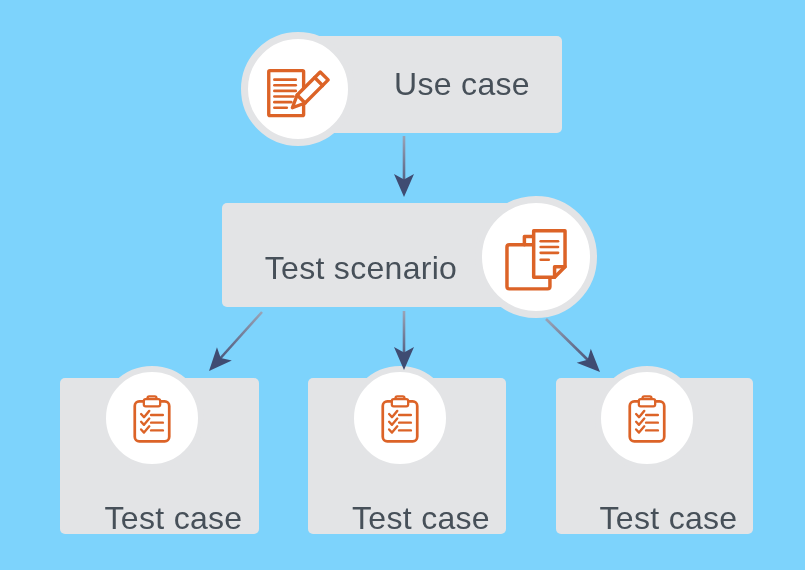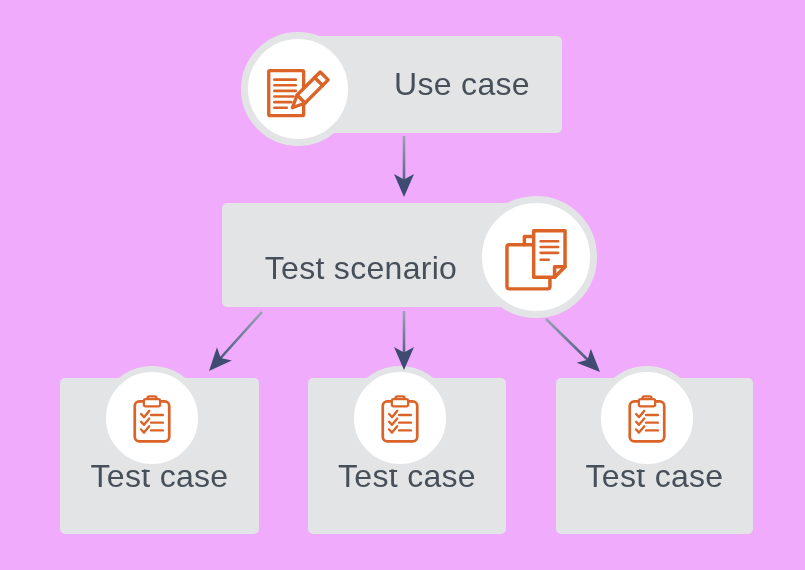--- a/index.html
+++ b/index.html
@@ -1,18 +1,18 @@
 <!DOCTYPE html>
 <html style="--accent_orange: #dc6327; --box_gray: #e3e4e6; --arrow_navy: #3f4c72; --arrow_light: #9aa3b6; --text_color: #475059; --circle_fill: #ffffff;"><head>
 <meta charset="utf-8">
 <style>
   html,body { margin:0; padding:0; background:#ffffff; }
   .canvas {
     position:relative; width:805px; height:570px; overflow:hidden;
-    background:#f0abfc;
+    background:#7dd3fc;
     font-family:"Liberation Sans", sans-serif;
   }
   .rect {
     position:absolute; background:var(--box_gray,#e3e4e6); border-radius:5px;
   }
   .circle {
     position:absolute; background:#ffffff; border-radius:50%;
     border:7px solid var(--box_gray,#e3e4e6); box-sizing:border-box;
     display:flex; align-items:center; justify-content:center;
   }
@@ -37,21 +37,21 @@
 
   
   #tc1-rect  { left:60px;  top:378px; width:199px; height:156px; }
   #tc2-rect  { left:308px; top:378px; width:198px; height:156px; }
   #tc3-rect  { left:556px; top:378px; width:197px; height:156px; }
   .tc-circle { width:104px; height:104px; top:366px; border-width:6px; }
   #tc1-circle{ left:100px; }
   #tc2-circle{ left:348px; }
   #tc3-circle{ left:595px; }
   .tc-icon   { margin-top:2px; }
-  .tc-label  { top:444px; height:64px; }
+  .tc-label  { top:486px; height:64px;padding-left:14px; }
   #tc1-label { left:60px;  width:199px; }
   #tc2-label { left:308px; width:198px; }
   #tc3-label { left:556px; width:197px; }
 
   .icon-stroke { stroke:var(--accent_orange,#dc6327); fill:none;
                  stroke-linecap:round; stroke-linejoin:round; }
   .icon-fill-white { fill:#ffffff; }
 </style>
 </head>
 <body>

